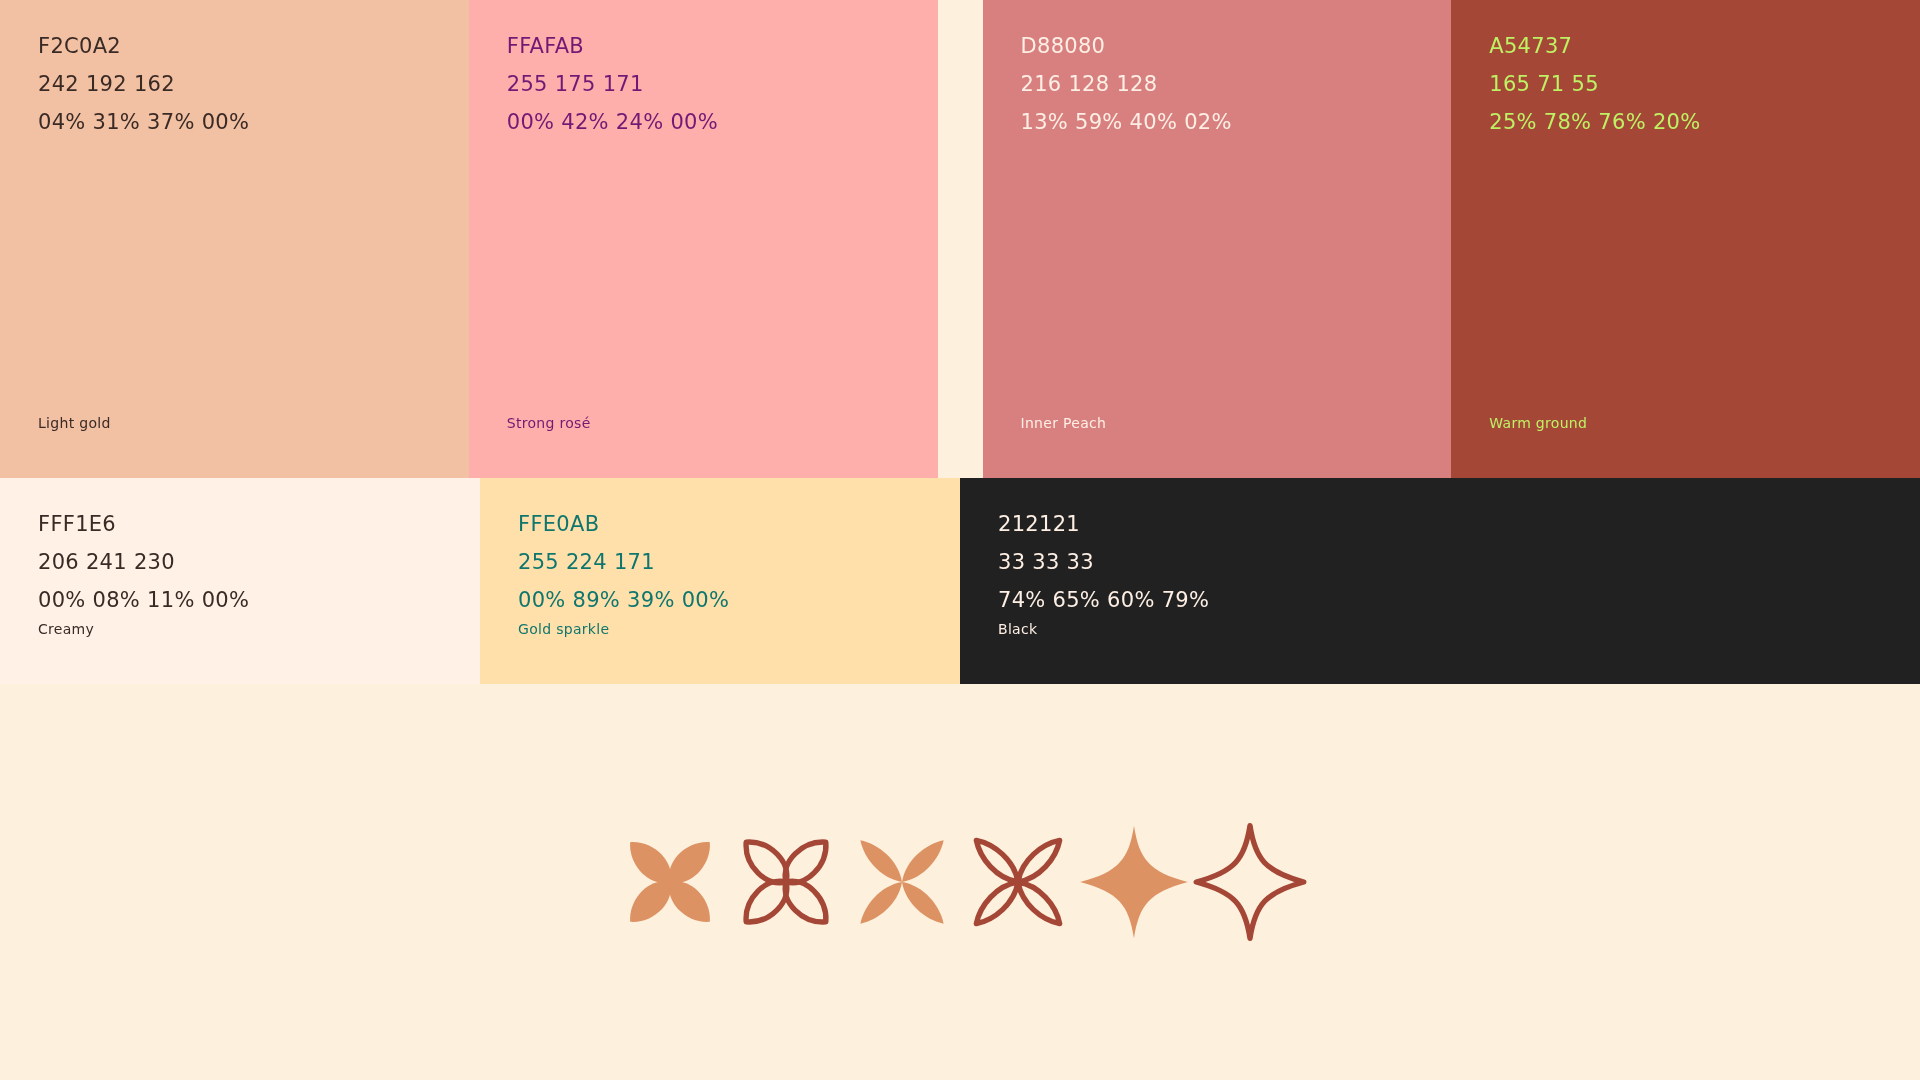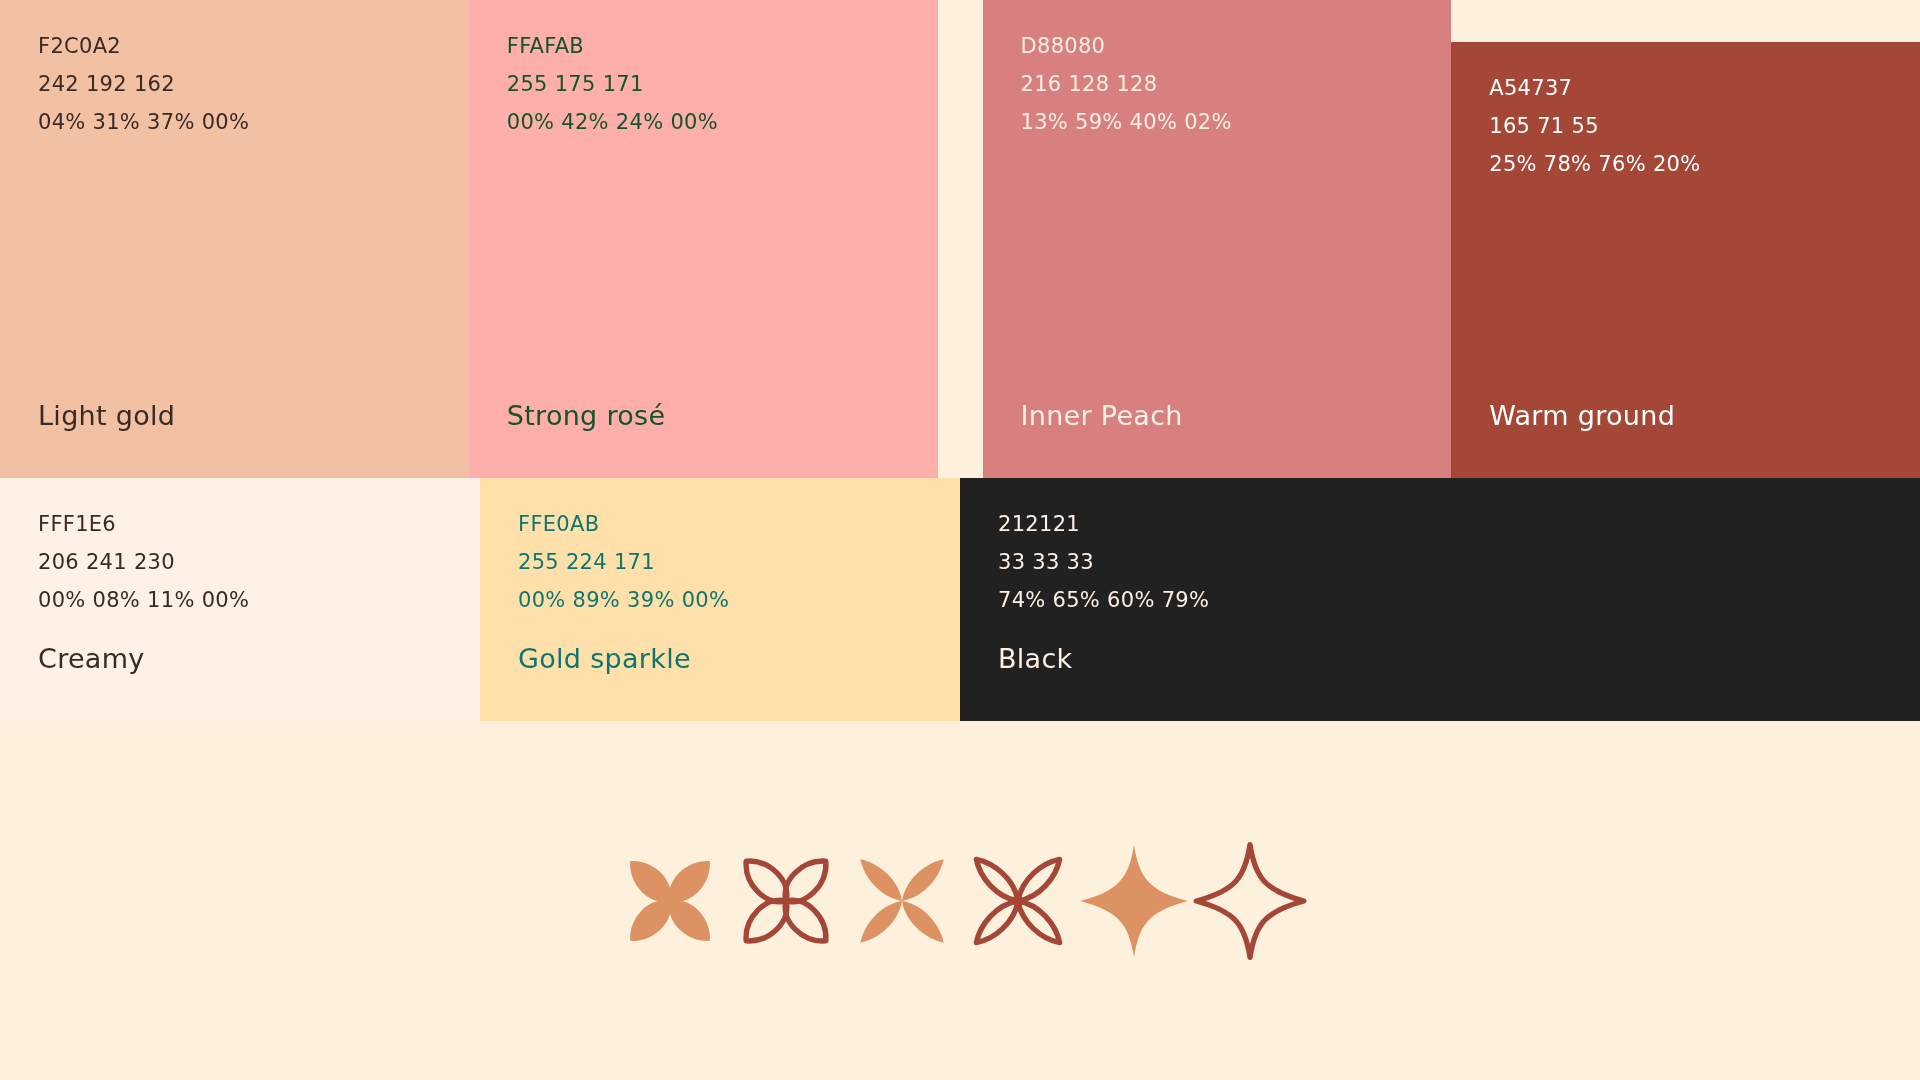--- a/index.html
+++ b/index.html
@@ -23,21 +23,21 @@
     display: flex;
     flex-direction: column;
   }
 
   
   .swatch-row {
     display: flex;
     width: 100%;
   }
   .swatch-row.row-top { height: 478px; }
-  .swatch-row.row-bottom { height: 243px; }
+  .swatch-row.row-bottom { height: 206px; }
 
   .swatch {
     position: relative;
     box-sizing: border-box;
     padding: 36px 0 16px 38px;
     display: flex;
     flex-direction: column;
   }
 
   
@@ -53,21 +53,21 @@
   .meta .line {
     font-size: 21px;
     letter-spacing: 0.3px;
     margin-bottom: 17px;
     white-space: nowrap;
   }
 
   .swatch-name {
     position: absolute;
     left: 38px;
-    font-size: 27px;
+    font-size: 14px;
     letter-spacing: 0.3px;
     white-space: nowrap;
   }
   .row-top .swatch-name { bottom: 47px; }
   .row-bottom .swatch-name { bottom: 47px; }
 
   
   .ornaments {
     flex: 1 1 auto;
     width: 100%;
@@ -93,39 +93,39 @@
 
     <div class="swatch sw-lightgold" style="background-color: rgb(242, 192, 162); color: rgb(58, 42, 38);">
       <div class="meta">
         <div class="line">F2C0A2</div>
         <div class="line">242 192 162</div>
         <div class="line">04% 31% 37% 00%</div>
       </div>
       <div class="swatch-name">Light gold</div>
     </div>
 
-    <div class="swatch sw-strongrose" style="background-color: rgb(255, 175, 171); color: #14532d;">
+    <div class="swatch sw-strongrose" style="background-color: rgb(255, 175, 171); color: #701a75;">
       <div class="meta">
         <div class="line">FFAFAB</div>
         <div class="line">255 175 171</div>
         <div class="line">00% 42% 24% 00%</div>
       </div>
       <div class="swatch-name">Strong rosé</div>
     </div>
 
     <div class="swatch sw-innerpeach" style="background-color: rgb(216, 128, 128); color: rgb(253, 239, 228); margin-left: 45px;">
       <div class="meta">
         <div class="line">D88080</div>
         <div class="line">216 128 128</div>
         <div class="line">13% 59% 40% 02%</div>
       </div>
       <div class="swatch-name">Inner Peach</div>
     </div>
 
-    <div class="swatch sw-warmground" style="background-color: rgb(165, 71, 55); color: #ffffff; margin-top: 42px;">
+    <div class="swatch sw-warmground" style="background-color: rgb(165, 71, 55); color: #bef264;">
       <div class="meta">
         <div class="line">A54737</div>
         <div class="line">165 71 55</div>
         <div class="line">25% 78% 76% 20%</div>
       </div>
       <div class="swatch-name">Warm ground</div>
     </div>
 
   </div>
 

